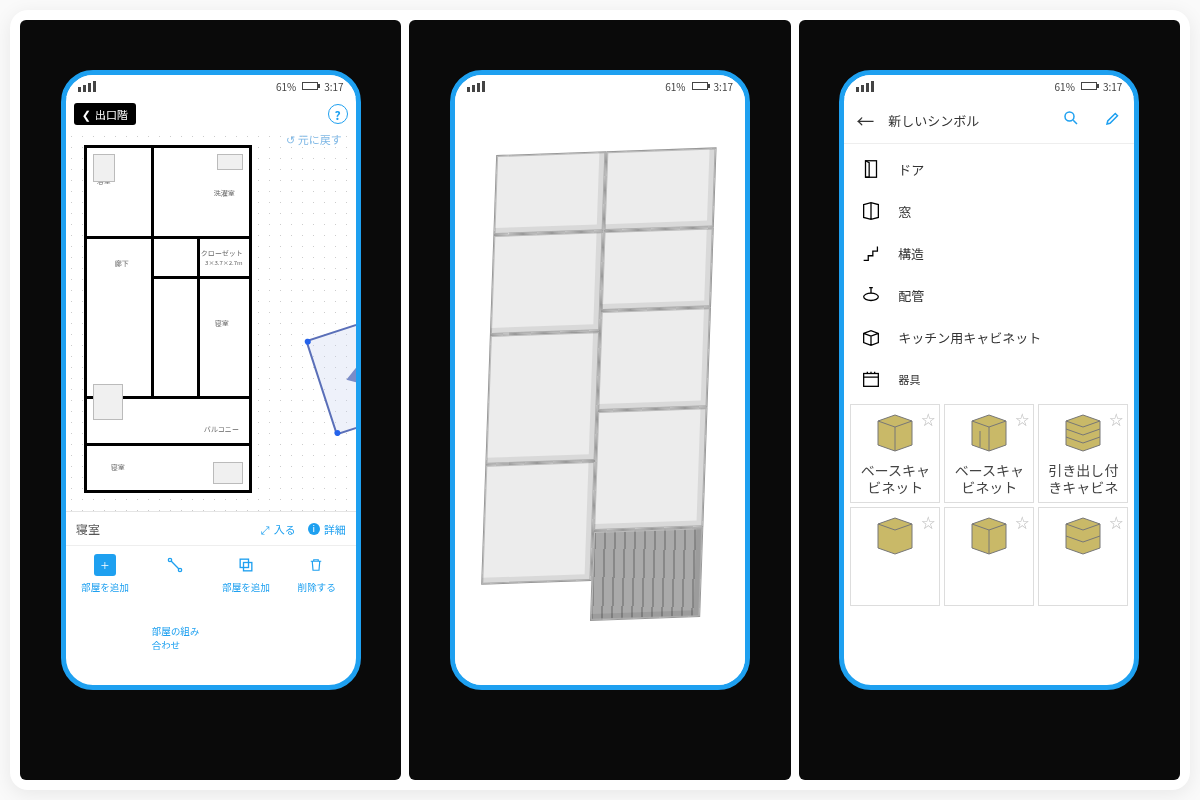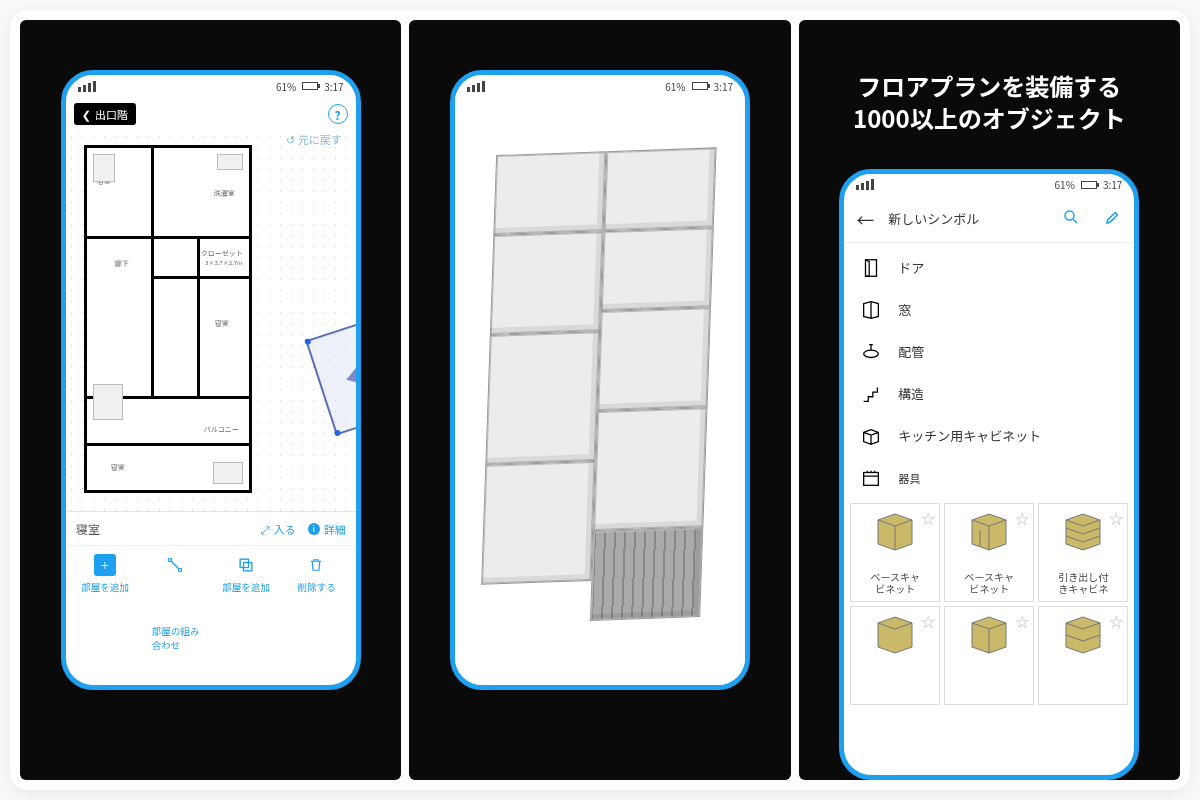--- a/index.html
+++ b/index.html
@@ -97,21 +97,21 @@
   .s3-bar .ricon{color:#1ea0f0;}
   .catlist{padding:4px 0;}
   .cat{display:flex;align-items:center;gap:14px;padding:9px 14px;font-size:13px;color:#333;}
   .cat .ci{width:26px;height:24px;display:flex;align-items:center;justify-content:center;}
   .cat svg{width:24px;height:22px;}
   .cat:last-child{font-size:11px;}
   .grid{display:grid;grid-template-columns:repeat(3,1fr);gap:4px;padding:0 6px;}
   .tile{border:1px solid #ddd;aspect-ratio:1/1.1;position:relative;display:flex;flex-direction:column;align-items:center;justify-content:space-between;padding:6px 4px;}
   .tile .star{position:absolute;right:4px;top:4px;color:#bbb;font-size:14px;}
   .tile .cab{width:50px;height:42px;}
-  .tile .tlabel{font-size:10px;color:#444;text-align:center;line-height:1.2;white-space:pre-line;}
+  .tile .tlabel{font-size:14px;color:#444;text-align:center;line-height:1.2;white-space:pre-line;}
 </style>
 </head>
 <body>
 
 <div class="card">
 
   <div class="panel">
     <div class="phone">
       <div class="statusbar">
         <div class="sig">
@@ -239,22 +239,20 @@
             <div class="room r6"></div>
           <div class="room r7"></div>
             <div class="room r8"></div>
             <div class="room r9"></div>
         </div>
       </div>
     </div>
   </div>
 
   <div class="panel">
-    <div class="headline">フロアプランを装備する
-1000以上のオブジェクト</div>
     <div class="phone">
       <div class="statusbar">
         <div class="sig">
             <div class="bar b1"></div>
             <div class="bar b2"></div>
             <div class="bar b3"></div>
             <div class="bar b4"></div>
           </div>
         <div class="right">
           <span>61%</span>
@@ -287,37 +285,37 @@
           <div class="ci">
               <svg viewBox="0 0 24 24" fill="none" stroke="#000" stroke-width="1.4">
                 <path d="M4 5l8-2 8 2v14l-8 2-8-2z M12 3v18"></path>
               </svg>
             </div>
           <span>窓</span>
         </div>
         <div class="cat">
           <div class="ci">
               <svg viewBox="0 0 24 24" fill="none" stroke="#000" stroke-width="1.4">
+                <path d="M4 20h5v-5h5v-5h5V5"></path>
+              </svg>
+            </div>
+          <span>構造</span>
+        </div>
+        <div class="cat">
+          <div class="ci">
+              <svg viewBox="0 0 24 24" fill="none" stroke="#000" stroke-width="1.4">
                 <ellipse cx="12" cy="14" rx="8" ry="4"></ellipse>
                 <path d="M12 4v6 M10 4h4"></path>
               </svg>
             </div>
           <span>配管</span>
         </div>
         <div class="cat">
           <div class="ci">
               <svg viewBox="0 0 24 24" fill="none" stroke="#000" stroke-width="1.4">
-                <path d="M4 20h5v-5h5v-5h5V5"></path>
-              </svg>
-            </div>
-          <span>構造</span>
-        </div>
-        <div class="cat">
-          <div class="ci">
-              <svg viewBox="0 0 24 24" fill="none" stroke="#000" stroke-width="1.4">
                 <path d="M4 8l8-3 8 3v10l-8 3-8-3z M4 8l8 3 8-3 M12 11v10"></path>
               </svg>
             </div>
           <span>キッチン用キャビネット</span>
         </div>
         <div class="cat">
           <div class="ci">
               <svg viewBox="0 0 24 24" fill="none" stroke="#000" stroke-width="1.4">
                 <rect x="4" y="6" width="16" height="14"></rect>
                 <path d="M4 10h16 M8 6V4 M12 6V4 M16 6V4"></path>

